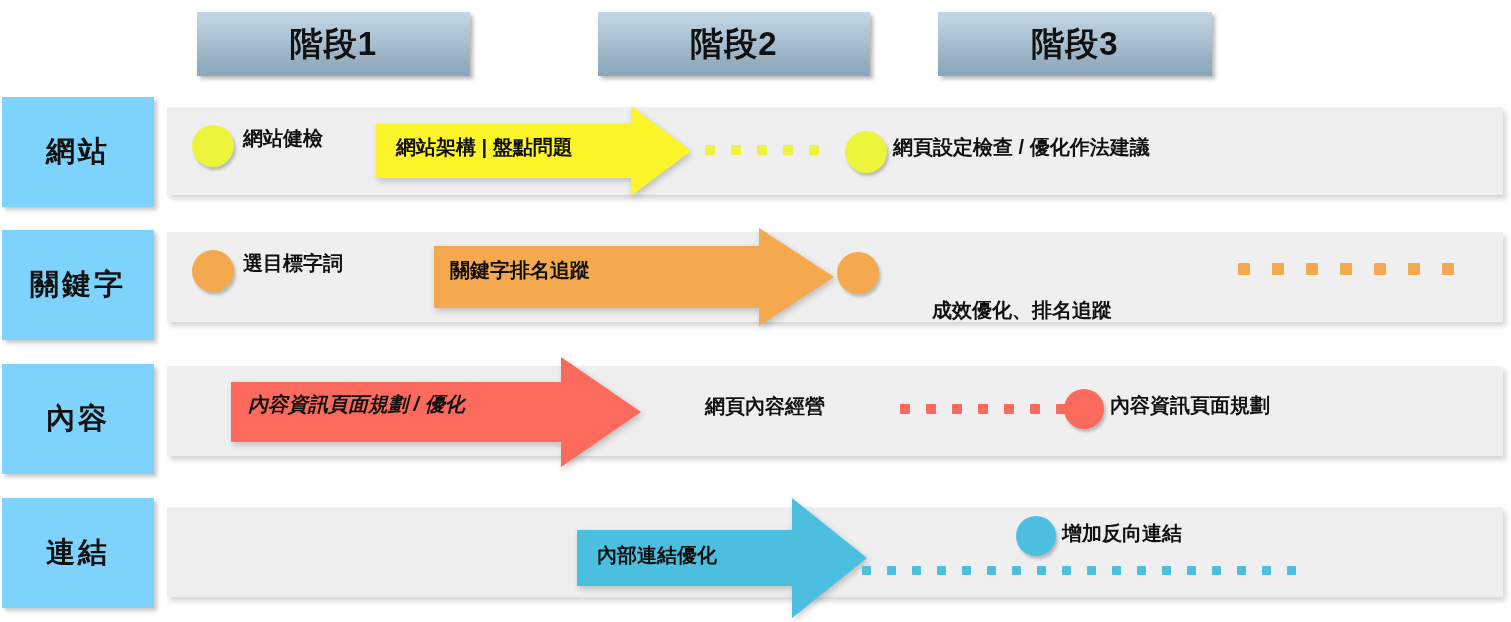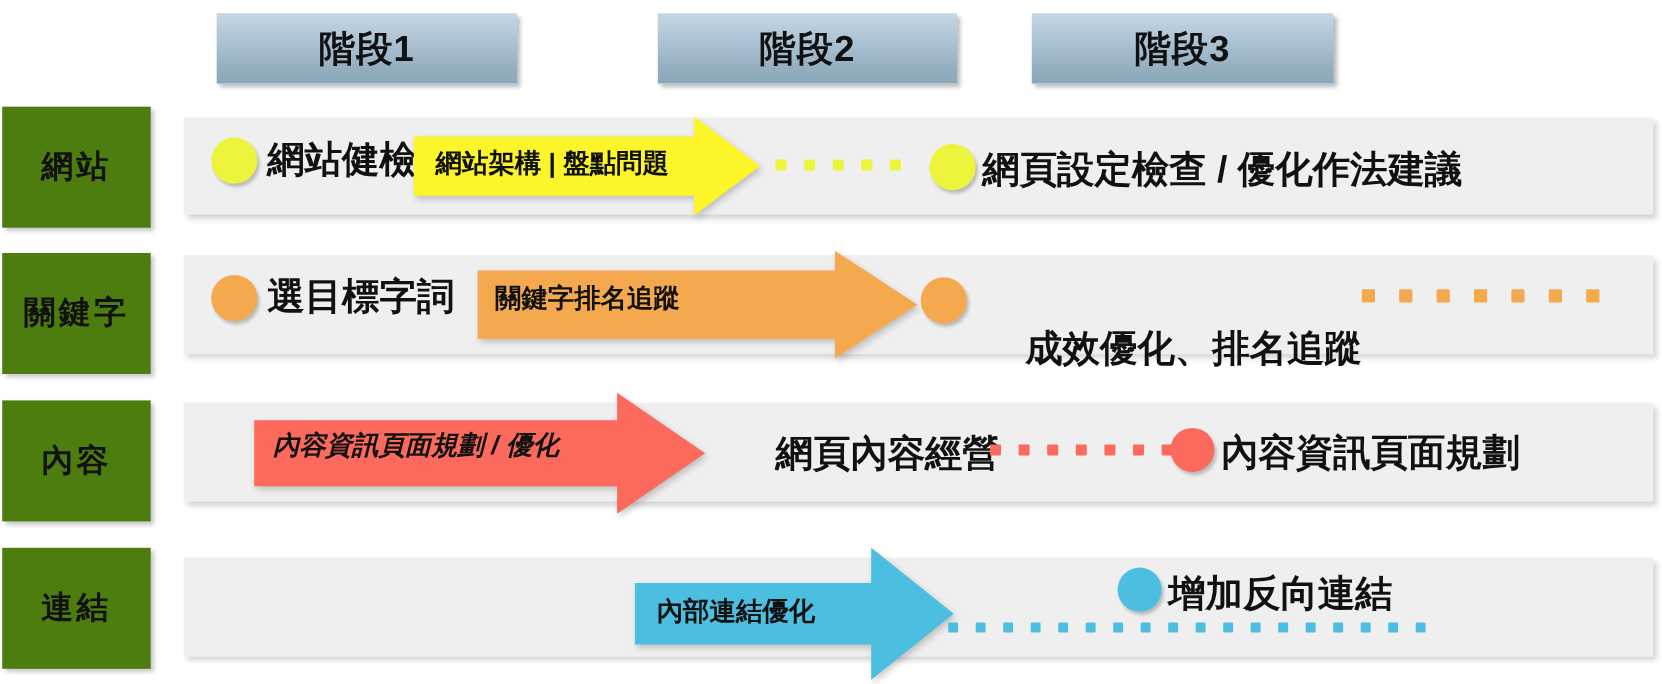--- a/index.html
+++ b/index.html
@@ -17,62 +17,62 @@
     box-shadow:3px 3px 4px rgba(0,0,0,0.28);
     display:flex;align-items:center;justify-content:center;
     color:#111;
     font-size:33px;
     font-weight:bold;
     letter-spacing:1px;
   }
   .rowlabel{
     position:absolute;
     left:2px;
-    width:135px;
-    background:#4d7c0f;
+    width:152px;
+    background:#7dd3fc;
     box-shadow:3px 3px 4px rgba(0,0,0,0.22);
     display:flex;align-items:center;justify-content:center;
     font-size:29px;font-weight:bold;color:#111;
     letter-spacing:3px;
   }
   .band{
     position:absolute;
     left:167px;
     width:1336px;
     background:#efefef;
     box-shadow:3px 4px 5px rgba(0,0,0,0.17);
   }
   .dot-big{
     position:absolute;
     border-radius:50%;
     box-shadow:2px 3px 3px rgba(0,0,0,0.22);
   }
   .txt{
     position:absolute;
-    font-size:34px;
+    font-size:20px;
     font-weight:bold;
     color:#111;
     white-space:nowrap;
     line-height:1;
     text-align:center;
   }
   .dots{
     position:absolute;
     display:flex;
     align-items:center;
   }
   .dots i{
     display:block;
     border-radius:1px;
   }
   .arrowwrap{position:absolute;}
   .arrowwrap svg{display:block;filter:drop-shadow(2px 3px 3px rgba(0,0,0,0.20));}
   .arrowlabel{
     position:absolute;
-    font-size:24px;
+    font-size:20px;
     font-weight:bold;
     color:#111;
     white-space:nowrap;
     line-height:1;
     pointer-events:none;
   }
 </style>
 </head>
 <body>
 

